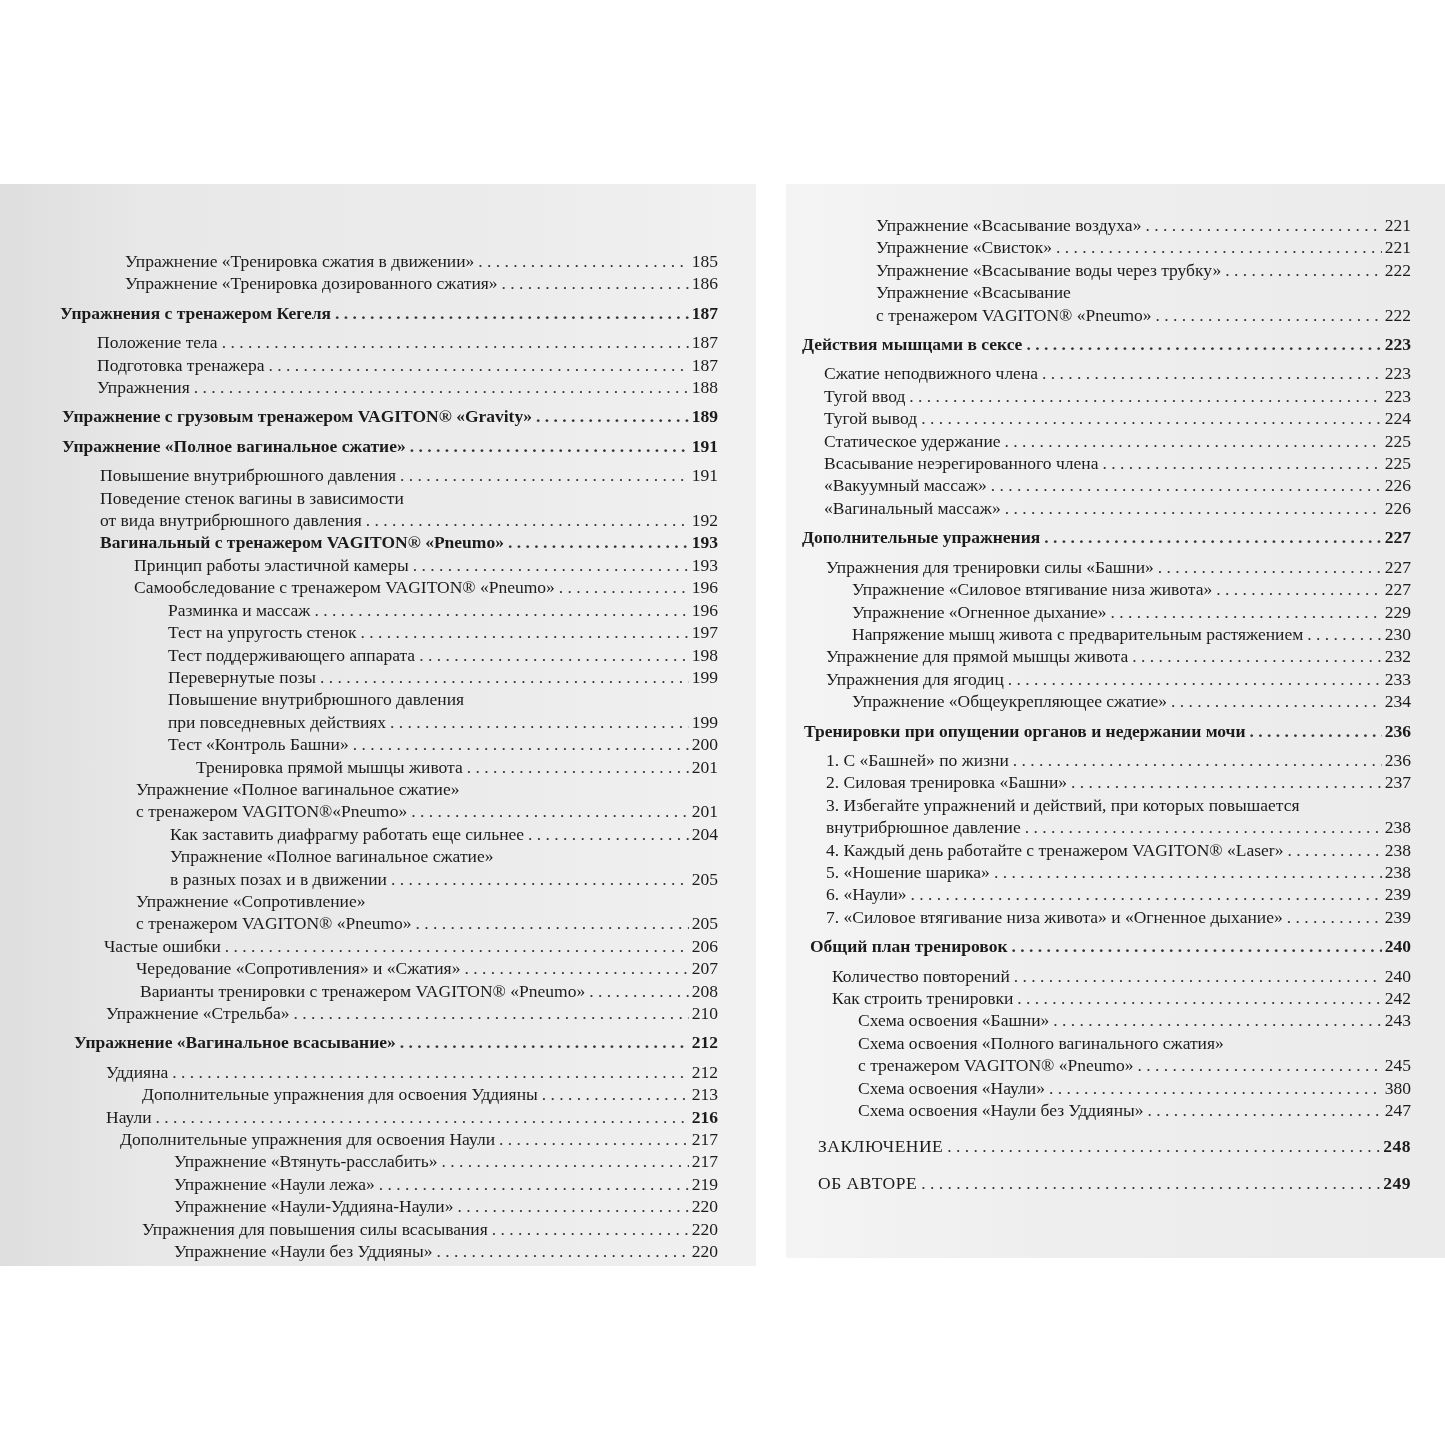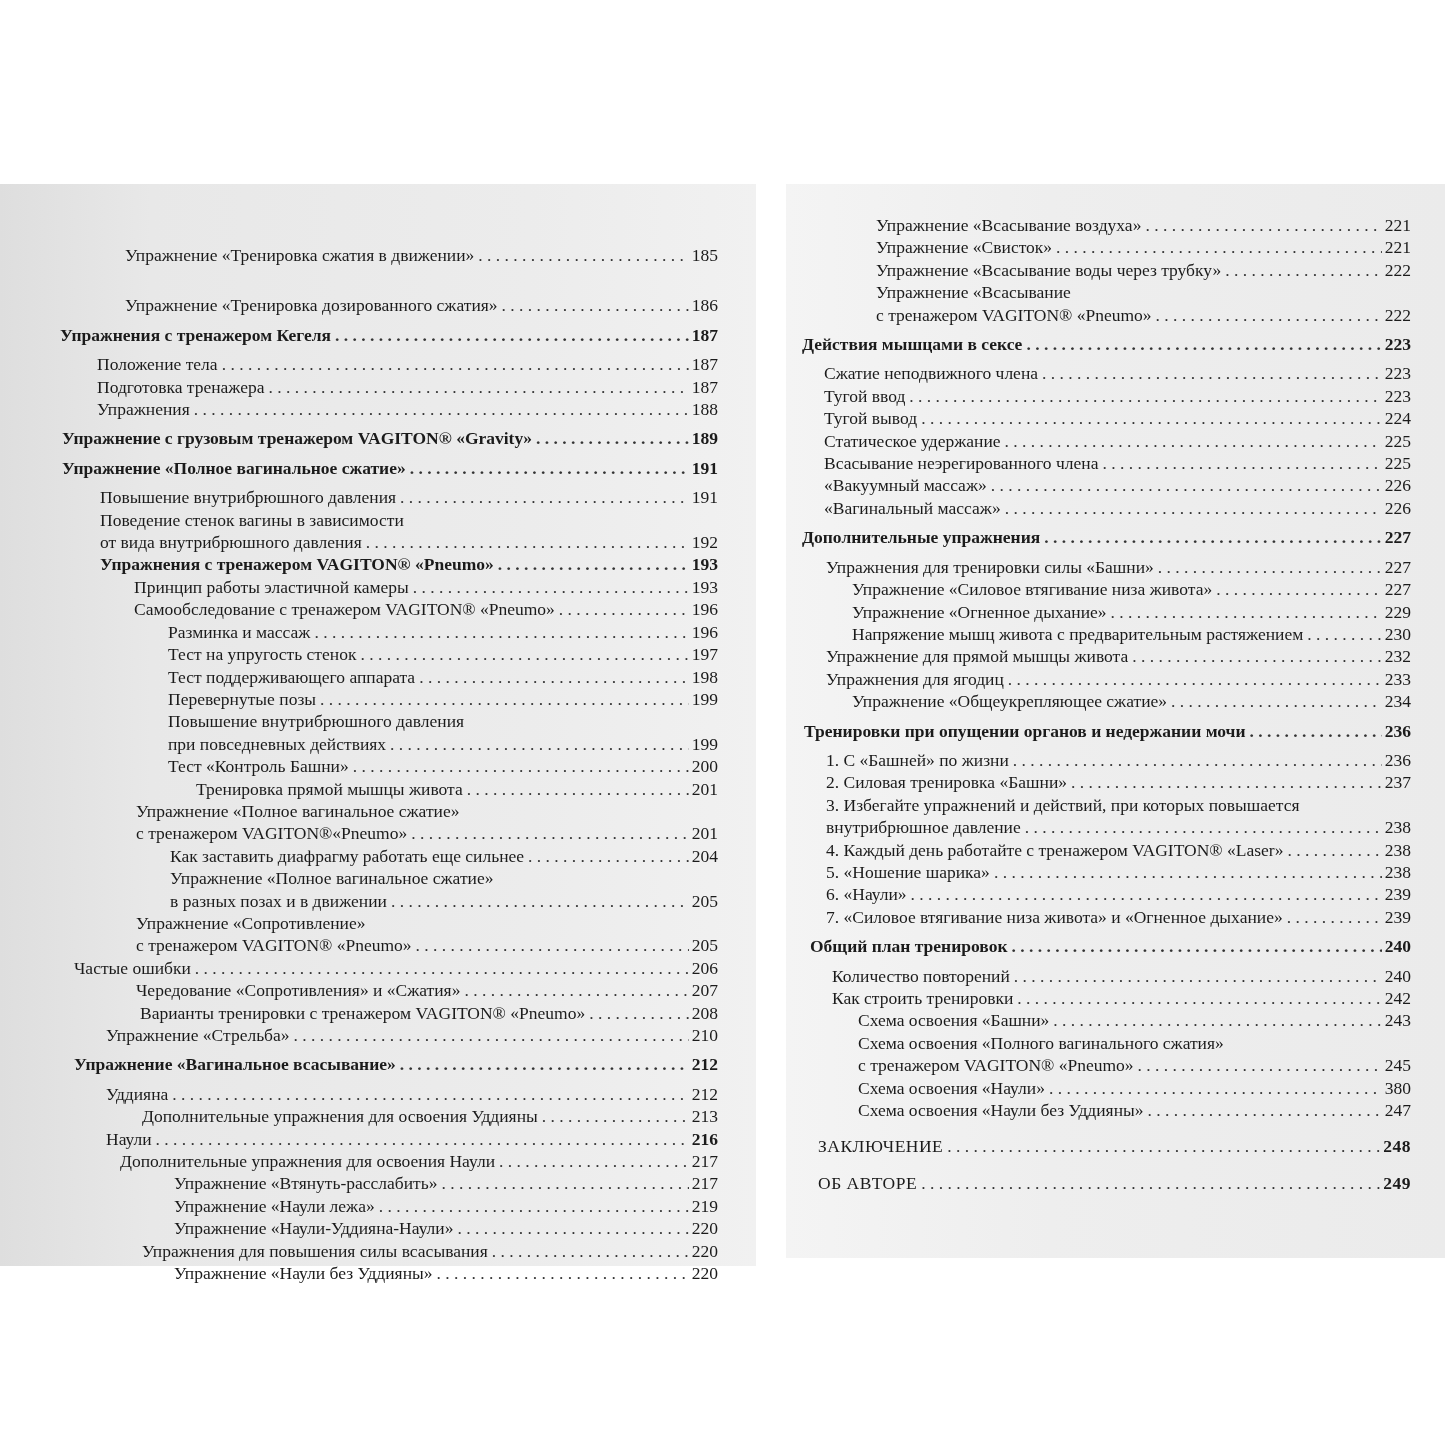--- a/index.html
+++ b/index.html
@@ -10,21 +10,21 @@
   .page { position:absolute; box-sizing:border-box; }
   .page-left {
     left:0; top:184px; width:756px; height:1082px;
     background:linear-gradient(90deg,#dedede 0%,#e8e8e8 20%,#ececec 70%,#f1f1f1 100%);
   }
   .page-right {
     left:786px; top:184px; width:659px; height:1074px;
     background:linear-gradient(90deg,#f4f4f4 0%,#eeeeee 40%,#ebebeb 100%);
   }
   .toc { position:absolute; margin:0; padding:0; list-style:none; }
-  .toc-left { left:0; top:60px; width:718px; }
+  .toc-left { left:0; top:66px; width:718px; }
   .toc-right { left:0; top:30px; width:625px; }
   .entry { position:relative; font-size:17.5px; line-height:22.4px; white-space:nowrap; }
   .entry .row { display:flex; align-items:baseline; }
   .entry .title { flex:0 0 auto; }
   .entry .dots { flex:1 1 auto; overflow:hidden; margin:0 3px 0 4px; letter-spacing:3px; color:#333; }
   .entry .dots::before { content:". . . . . . . . . . . . . . . . . . . . . . . . . . . . . . . . . . . . . . . . . . . . . . . . . . . . . . . . . . . . . . . . . . . . . . . . . . . . . . . . . . . . . . . . . . . . . . . . . . . . . . . . . . . . . . . . . . . . . . . ."; letter-spacing:0; }
   .entry .page-num { flex:0 0 auto; }
   .entry .first-line { display:block; }
   .entry.bold { font-weight:bold; }
   .entry.gap-before { margin-top:7px; }
@@ -36,21 +36,21 @@
 
 <div class="page page-left">
   <ul class="toc toc-left" id="toc-left">
       <li class="entry" style="padding-left: 125px;">
         <div class="row">
           <span class="title">Упражнение «Тренировка сжатия в движении»</span>
           <span class="dots"></span>
           <span class="page-num">185</span>
         </div>
       </li>
-      <li class="entry" style="padding-left: 125px; margin-top: 28px;">
+      <li class="entry" style="padding-left: 125px;">
         <div class="row">
           <span class="title">Упражнение «Тренировка дозированного сжатия»</span>
           <span class="dots"></span>
           <span class="page-num">186</span>
         </div>
       </li>
       <li class="entry bold gap-before" style="padding-left: 60px;">
         <div class="row">
           <span class="title">Упражнения с тренажером Кегеля</span>
           <span class="dots"></span>
@@ -102,21 +102,21 @@
       <li class="entry" style="padding-left: 100px;">
         <span class="first-line">Поведение стенок вагины в зависимости</span>
         <div class="row">
           <span class="title">от вида внутрибрюшного давления</span>
           <span class="dots"></span>
           <span class="page-num">192</span>
         </div>
       </li>
       <li class="entry bold" style="padding-left: 100px;">
         <div class="row">
-          <span class="title">Упражнения с тренажером VAGITON® «Pneumo»</span>
+          <span class="title">Вагинальный с тренажером VAGITON® «Pneumo»</span>
           <span class="dots"></span>
           <span class="page-num">193</span>
         </div>
       </li>
       <li class="entry" style="padding-left: 134px;">
         <div class="row">
           <span class="title">Принцип работы эластичной камеры</span>
           <span class="dots"></span>
           <span class="page-num">193</span>
         </div>
@@ -202,21 +202,21 @@
         </div>
       </li>
       <li class="entry" style="padding-left: 136px;">
         <span class="first-line">Упражнение «Сопротивление»</span>
         <div class="row">
           <span class="title">с тренажером VAGITON® «Pneumo»</span>
           <span class="dots"></span>
           <span class="page-num">205</span>
         </div>
       </li>
-      <li class="entry" style="padding-left: 74px;">
+      <li class="entry" style="padding-left: 104px;">
         <div class="row">
           <span class="title">Частые ошибки</span>
           <span class="dots"></span>
           <span class="page-num">206</span>
         </div>
       </li>
       <li class="entry" style="padding-left: 136px;">
         <div class="row">
           <span class="title">Чередование «Сопротивления» и «Сжатия»</span>
           <span class="dots"></span>

